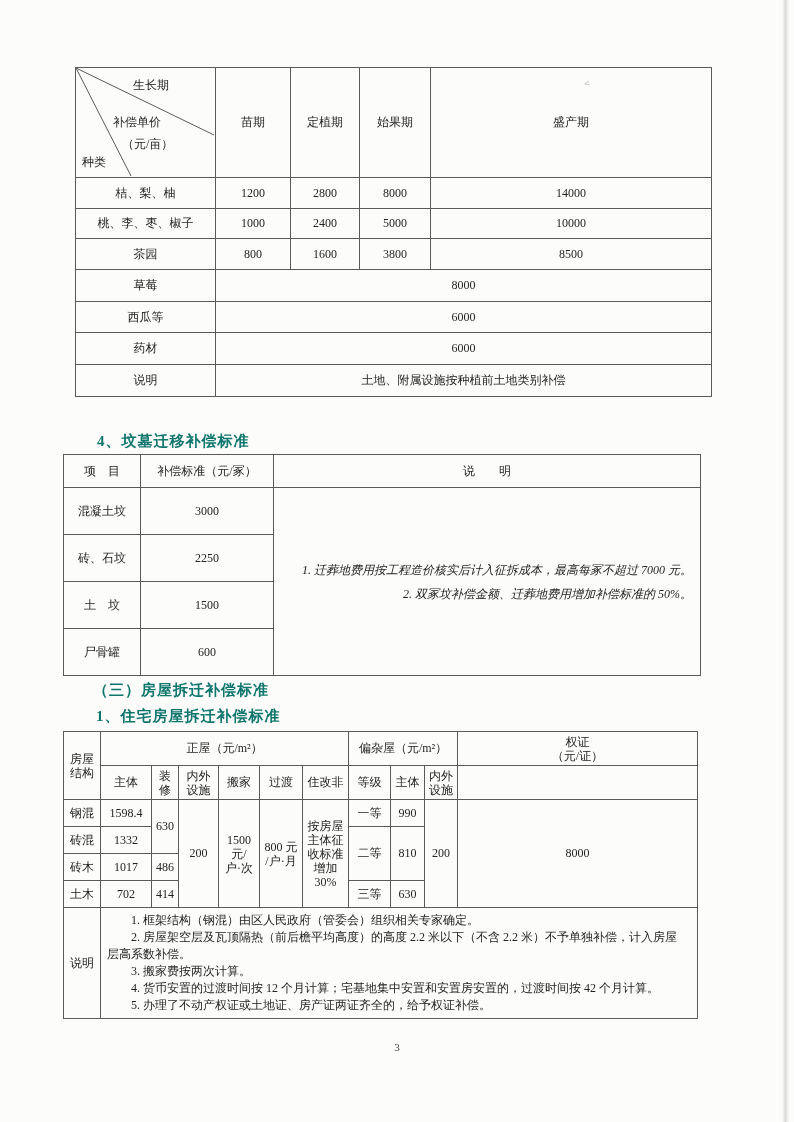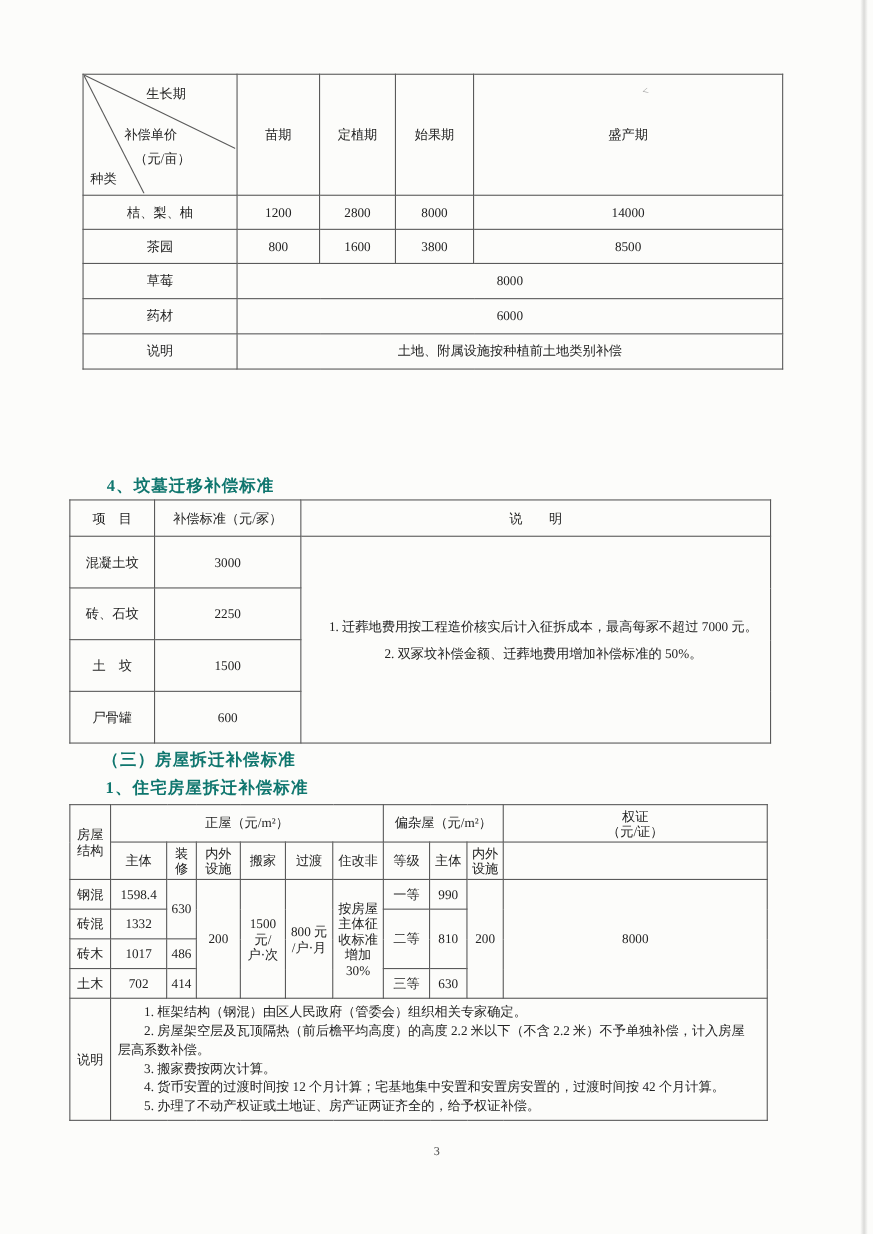--- a/index.html
+++ b/index.html
@@ -20,21 +20,21 @@
   }
   
   .diag-cell{position:relative;padding:0;}
   .diag-cell svg{position:absolute;left:0;top:0;}
   .diag-cell span{position:absolute;font-size:12px;white-space:nowrap;}
   .lbl-growth{left:57px;top:9px;}
   .lbl-price{left:37px;top:46px;}
   .lbl-unit{left:46px;top:68px;}
   .lbl-kind{left:6px;top:86px;}
   
-  .gnotes{text-align:center;padding-left:22px;padding-right:8px;}
+  .gnotes{text-align:right;padding-left:22px;padding-right:8px;font-style:italic;}
   .gnotes p{margin:0;line-height:24px;font-size:12px;}
   
   .hnotes{text-align:left;padding:2px 10px 2px 6px;}
   .hnotes p{margin:0;line-height:17px;font-size:12px;text-indent:2em;font-family:Liberation Serif, serif;}
   .pagenum{position:absolute;left:0;right:0;top:1041px;text-align:center;font-size:11px;color:#444;}
   .scan-band{
     position:absolute;left:782px;top:0;width:7px;height:1122px;
     background:linear-gradient(to right,rgba(255,255,255,0),rgba(130,130,128,0.28),rgba(255,255,255,0));
     pointer-events:none;
   }
@@ -72,30 +72,41 @@
       <td>始果期</td>
       <td>盛产期</td>
     </tr>
     <tr style="height:31px">
       <td>桔、梨、柚</td>
       <td>1200</td>
       <td>2800</td>
       <td>8000</td>
       <td>14000</td>
     </tr>
+    <tr style="height:30px">
+      <td>桃、李、枣、椒子</td>
+      <td>1000</td>
+      <td>2400</td>
+      <td>5000</td>
+      <td>10000</td>
+    </tr>
     <tr style="height:31px">
       <td>茶园</td>
       <td>800</td>
       <td>1600</td>
       <td>3800</td>
       <td>8500</td>
     </tr>
     <tr style="height:32px">
       <td>草莓</td>
       <td colspan="4">8000</td>
+    </tr>
+    <tr style="height:31px">
+      <td>西瓜等</td>
+      <td colspan="4">6000</td>
     </tr>
     <tr style="height:32px">
       <td>药材</td>
       <td colspan="4">6000</td>
     </tr>
     <tr style="height:32px">
       <td>说明</td>
       <td colspan="4">土地、附属设施按种植前土地类别补偿</td>
     </tr>
   </tbody>

